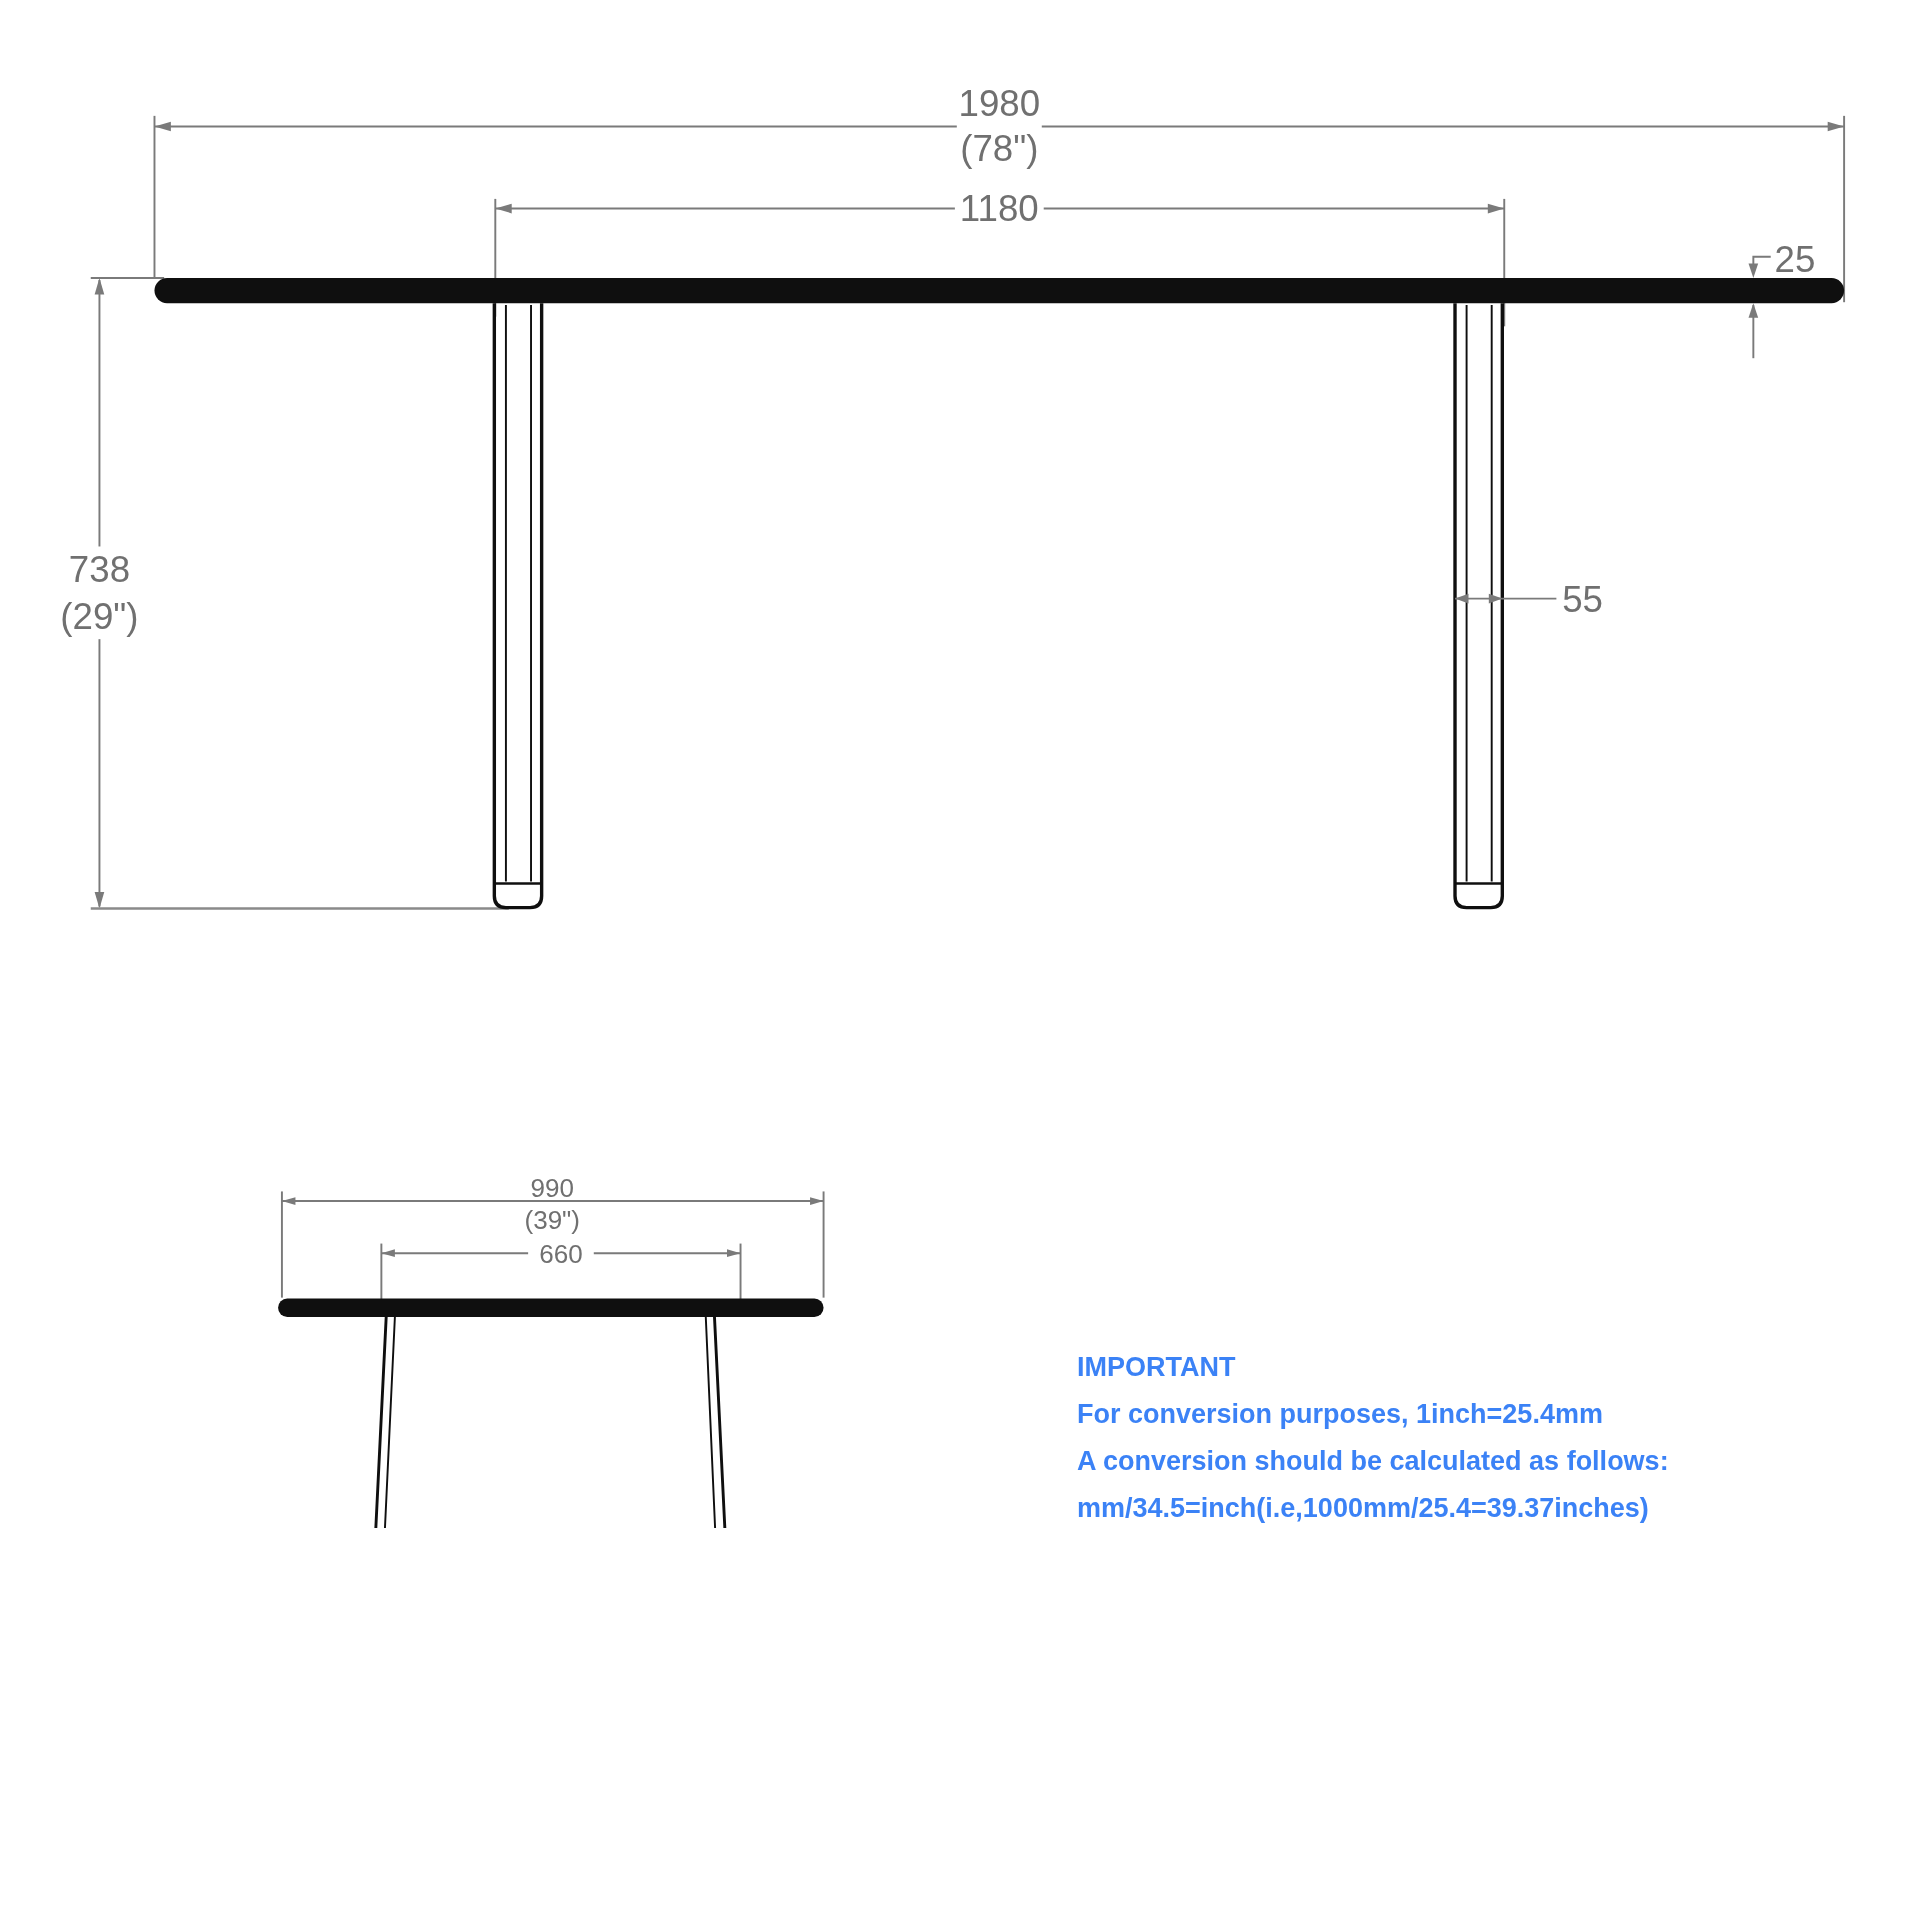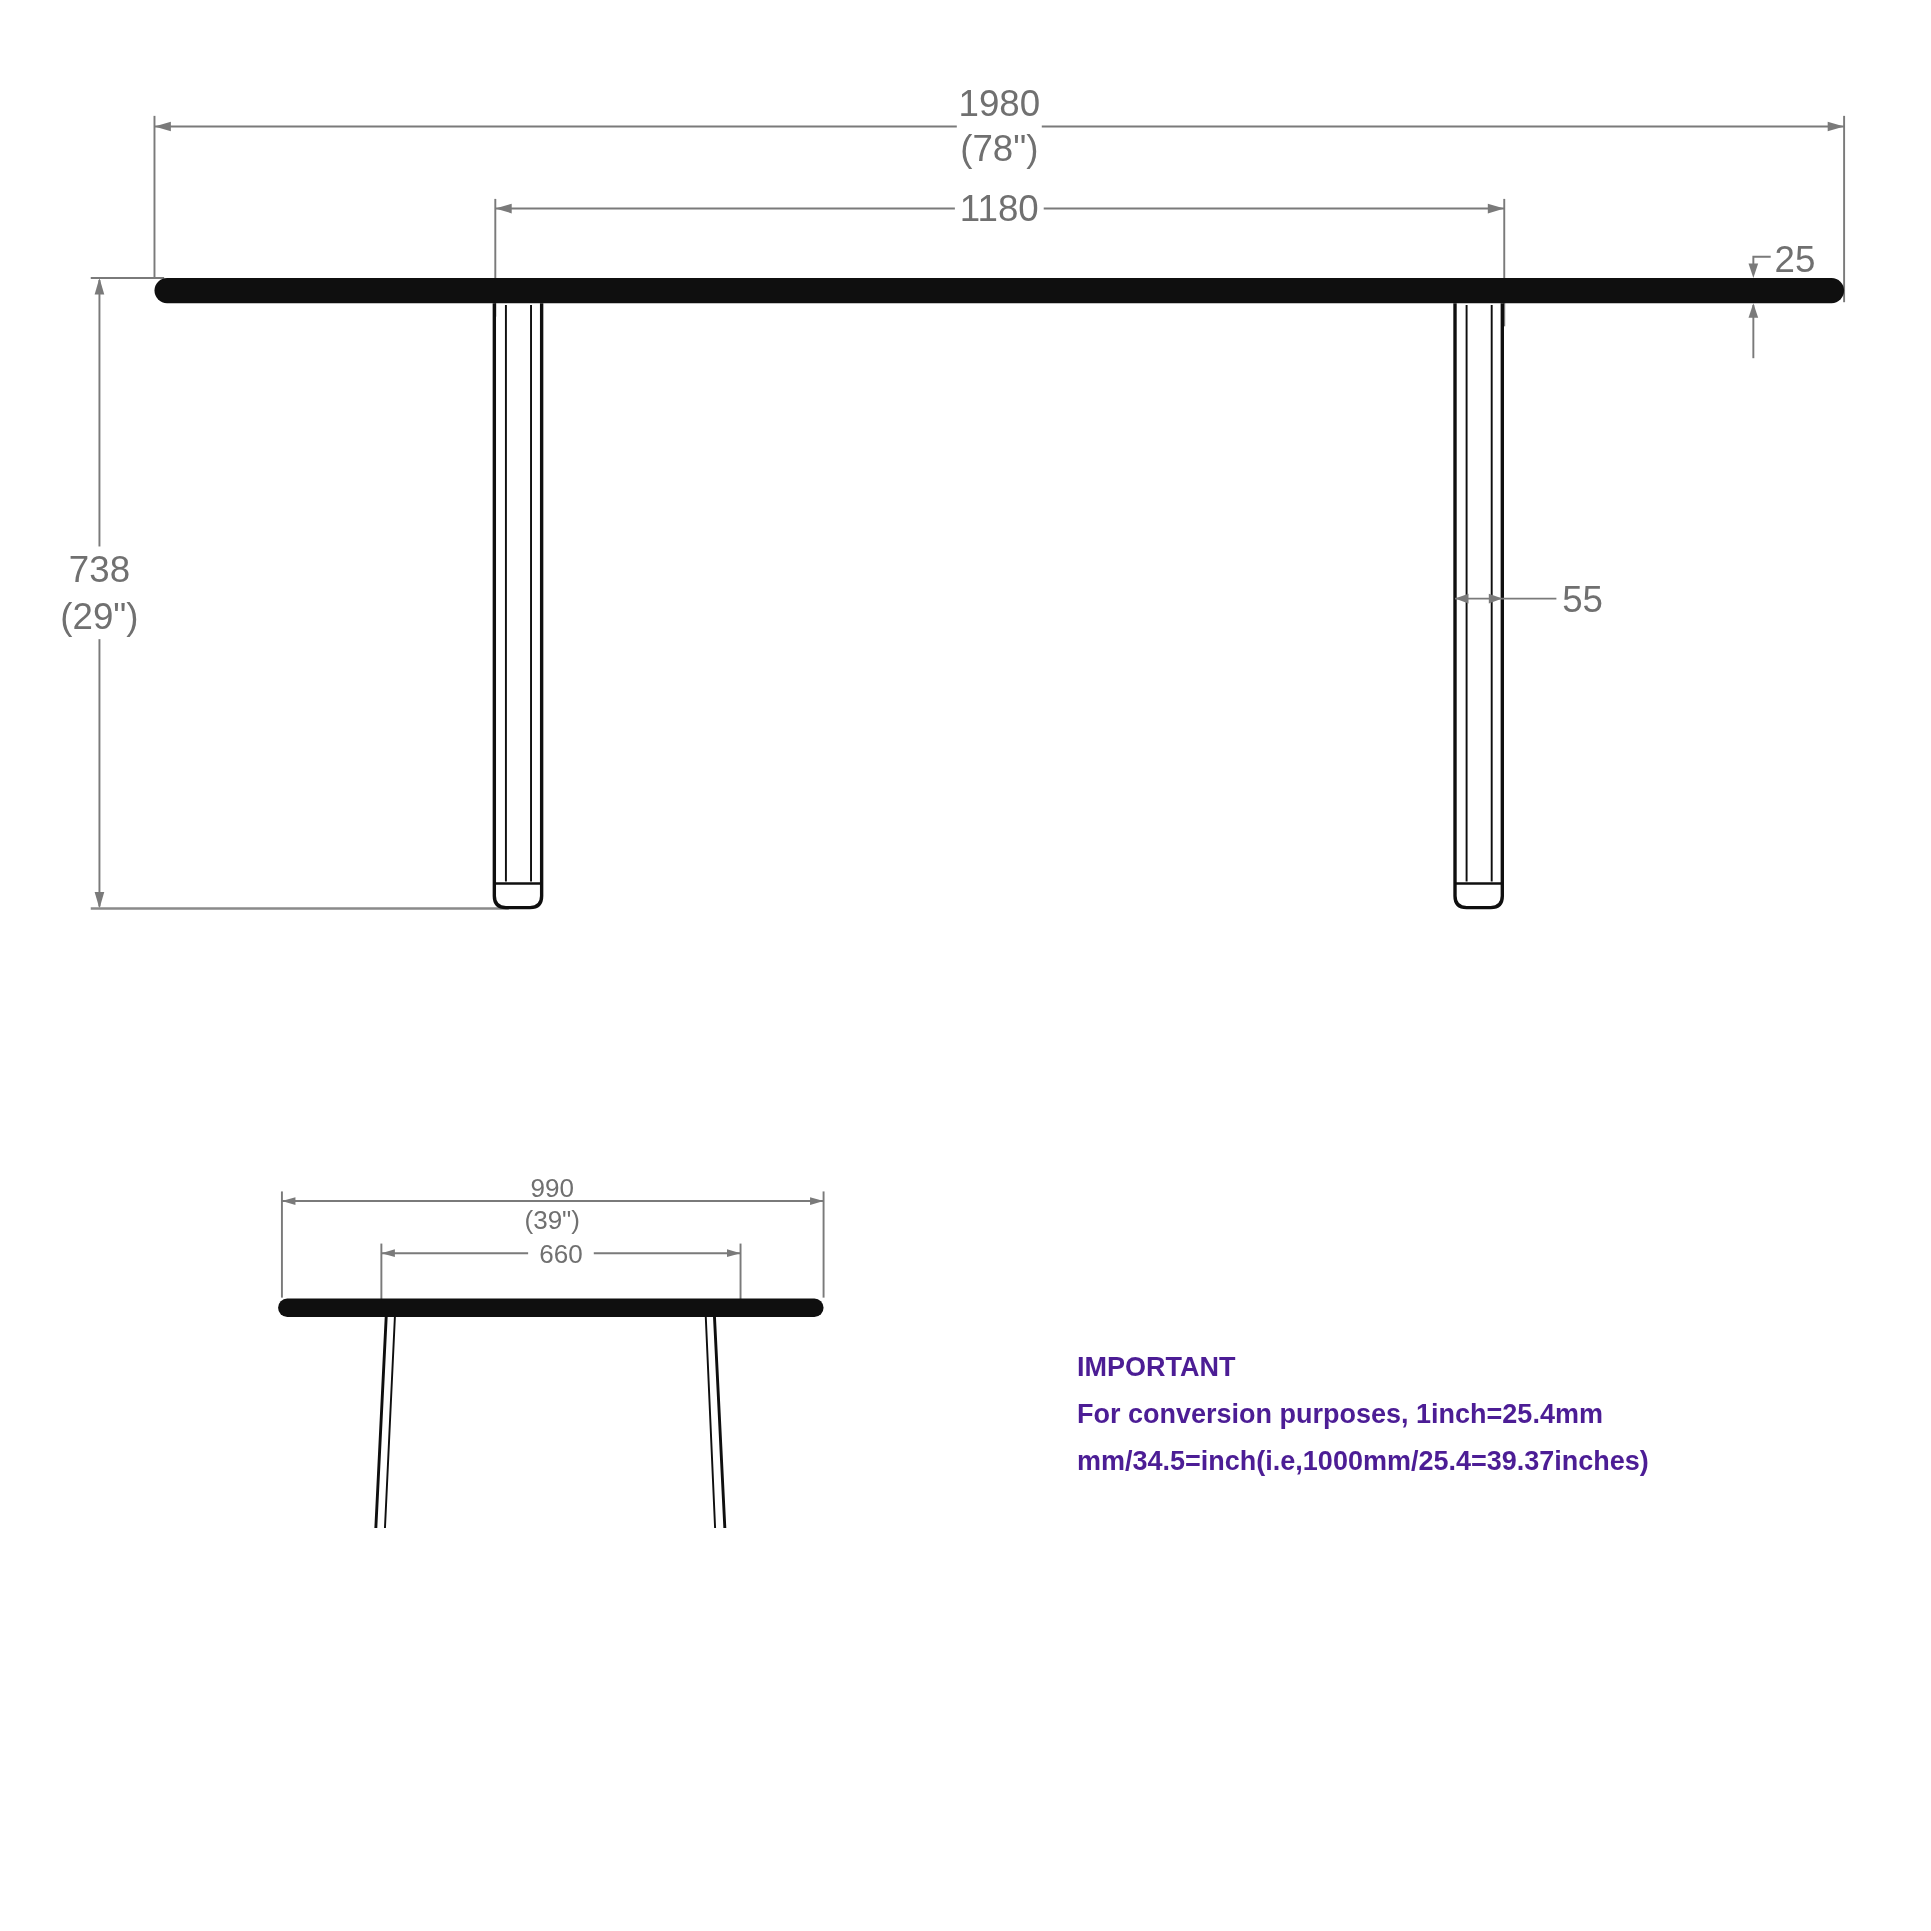--- a/index.html
+++ b/index.html
@@ -3,21 +3,21 @@
 <meta charset="utf-8">
 <style>
   html,body{margin:0;padding:0;background:#ffffff;}
   .canvas{position:relative;width:1931px;height:1528px;background:#ffffff;overflow:hidden;
           font-family:"Liberation Sans",sans-serif;}
   svg{position:absolute;left:0;top:0;}
   .dim-text{font-family:"Liberation Sans",sans-serif;fill:#707070;}
   .dim-lg{font-size:38px;}
   .dim-sm{font-size:27px;}
   .notes{position:absolute;left:1077px;top:1344px;width:734px;
-         font-weight:bold;font-size:27px;line-height:47px;color:#4c1d95;}
+         font-weight:bold;font-size:27px;line-height:47px;color:#3b82f6;}
   .notes p{margin:0;}
 </style>
 </head>
 <body>
 
 <div class="canvas">
 <svg width="1931" height="1931" viewBox="0 0 2000 2000">
 
   <g>
 
@@ -126,16 +126,17 @@
       <polygon points="753,1792 739,1788 739,1796" fill="#7a7a7a"></polygon>
       <rect x="530" y="1777" width="68" height="30" fill="#ffffff"></rect>
       <text class="dim-text dim-sm" x="564" y="1802" text-anchor="middle">660</text>
     </g>
   </g>
 </svg>
 
   <div class="notes">
     <p>IMPORTANT</p>
     <p>For conversion purposes, 1inch=25.4mm</p>
+    <p>A conversion should be calculated as follows:</p>
     <p>mm/34.5=inch(i.e,1000mm/25.4=39.37inches)</p>
   </div>
 </div>
 
 
 </body></html>

